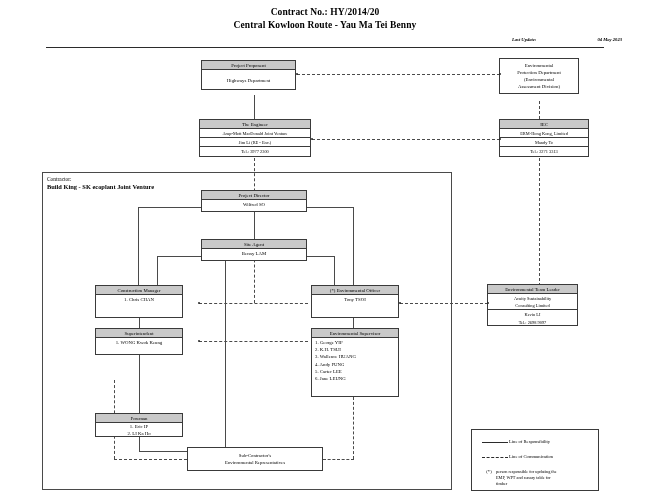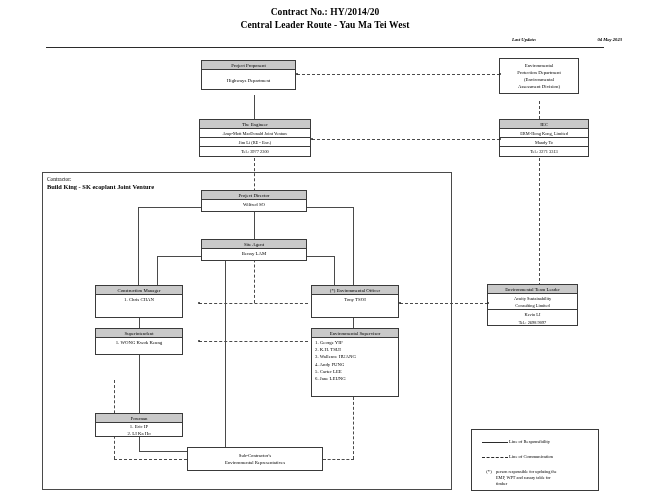--- a/index.html
+++ b/index.html
@@ -56,21 +56,21 @@
   .lg-star{font-size:4.6px;width:14px;text-align:center;}
   .lg-note{font-size:4.3px;line-height:5.8px;width:86px;}
 </style>
 </head>
 <body>
 
 <div id="stage">
 
   <div class="title" style="top:6px;">
     <div>Contract No.: HY/2014/20</div>
-    <div>Central Leader Route - Yau Ma Tei West</div>
+    <div>Central Kowloon Route - Yau Ma Tei Benny</div>
   </div>
   <div class="hrule"></div>
   <div class="lastupd">
     <span>Last Update:</span>
     <span>04 May 2023</span>
   </div>
 
   <div class="dh" style="left:297px;top:74px;width:203px;"></div>
   <div class="dot" style="left:295.8px;top:72.8px;"></div>
   <div class="dot" style="left:498.8px;top:72.8px;"></div>

